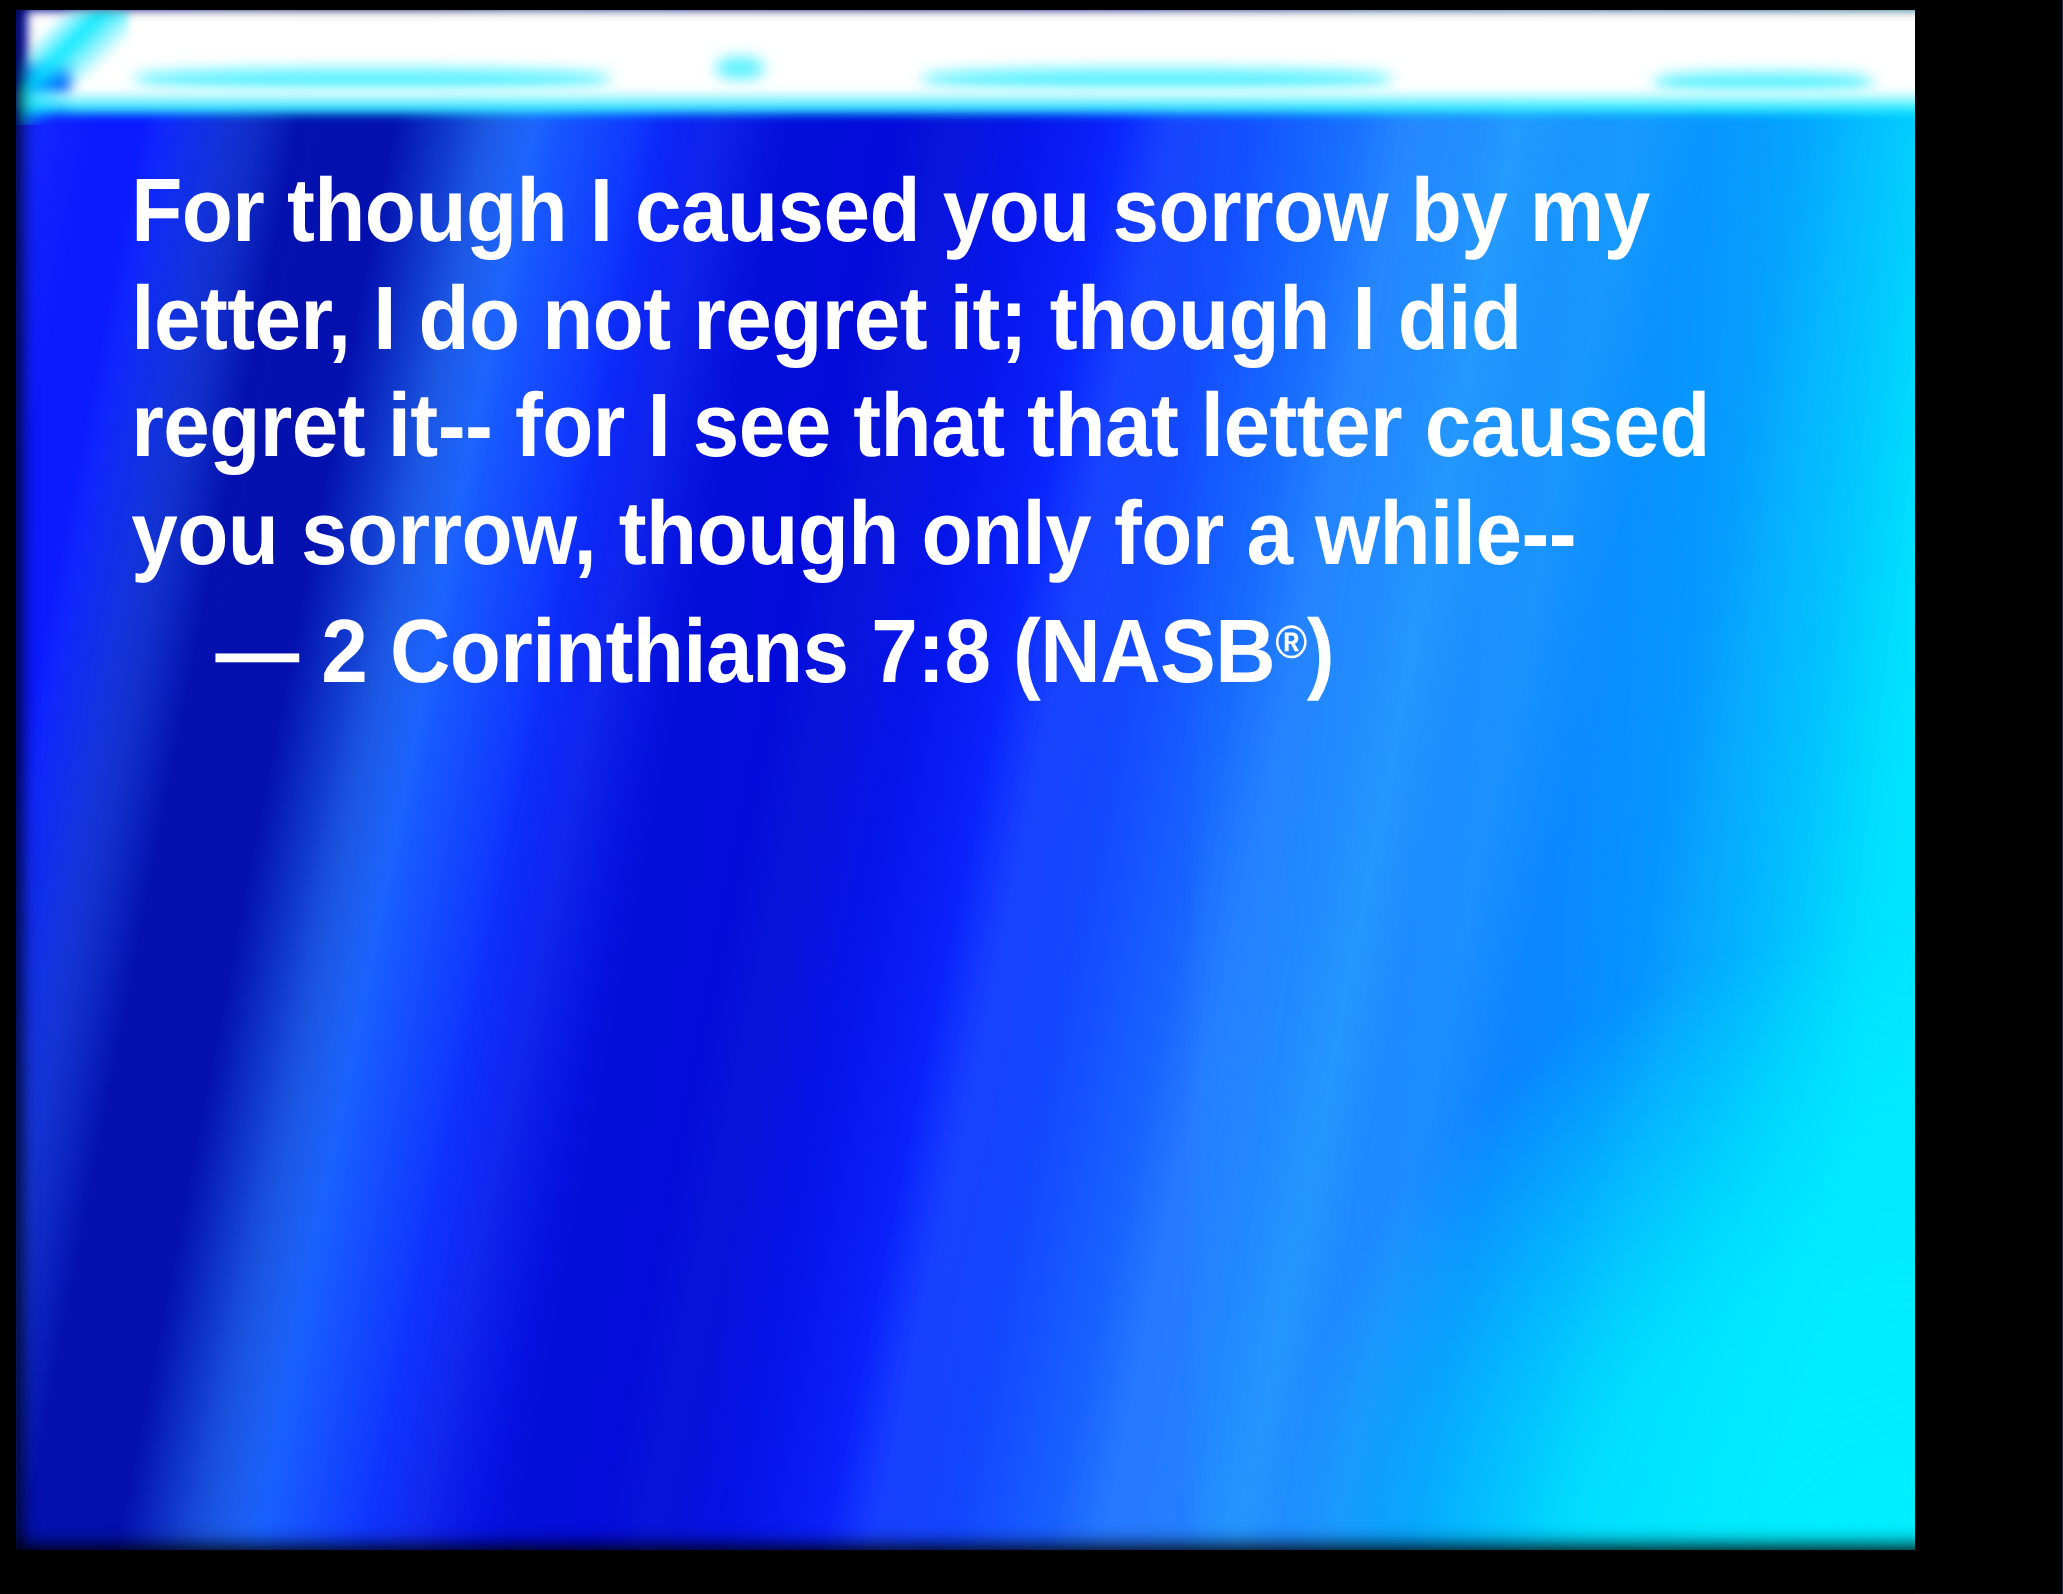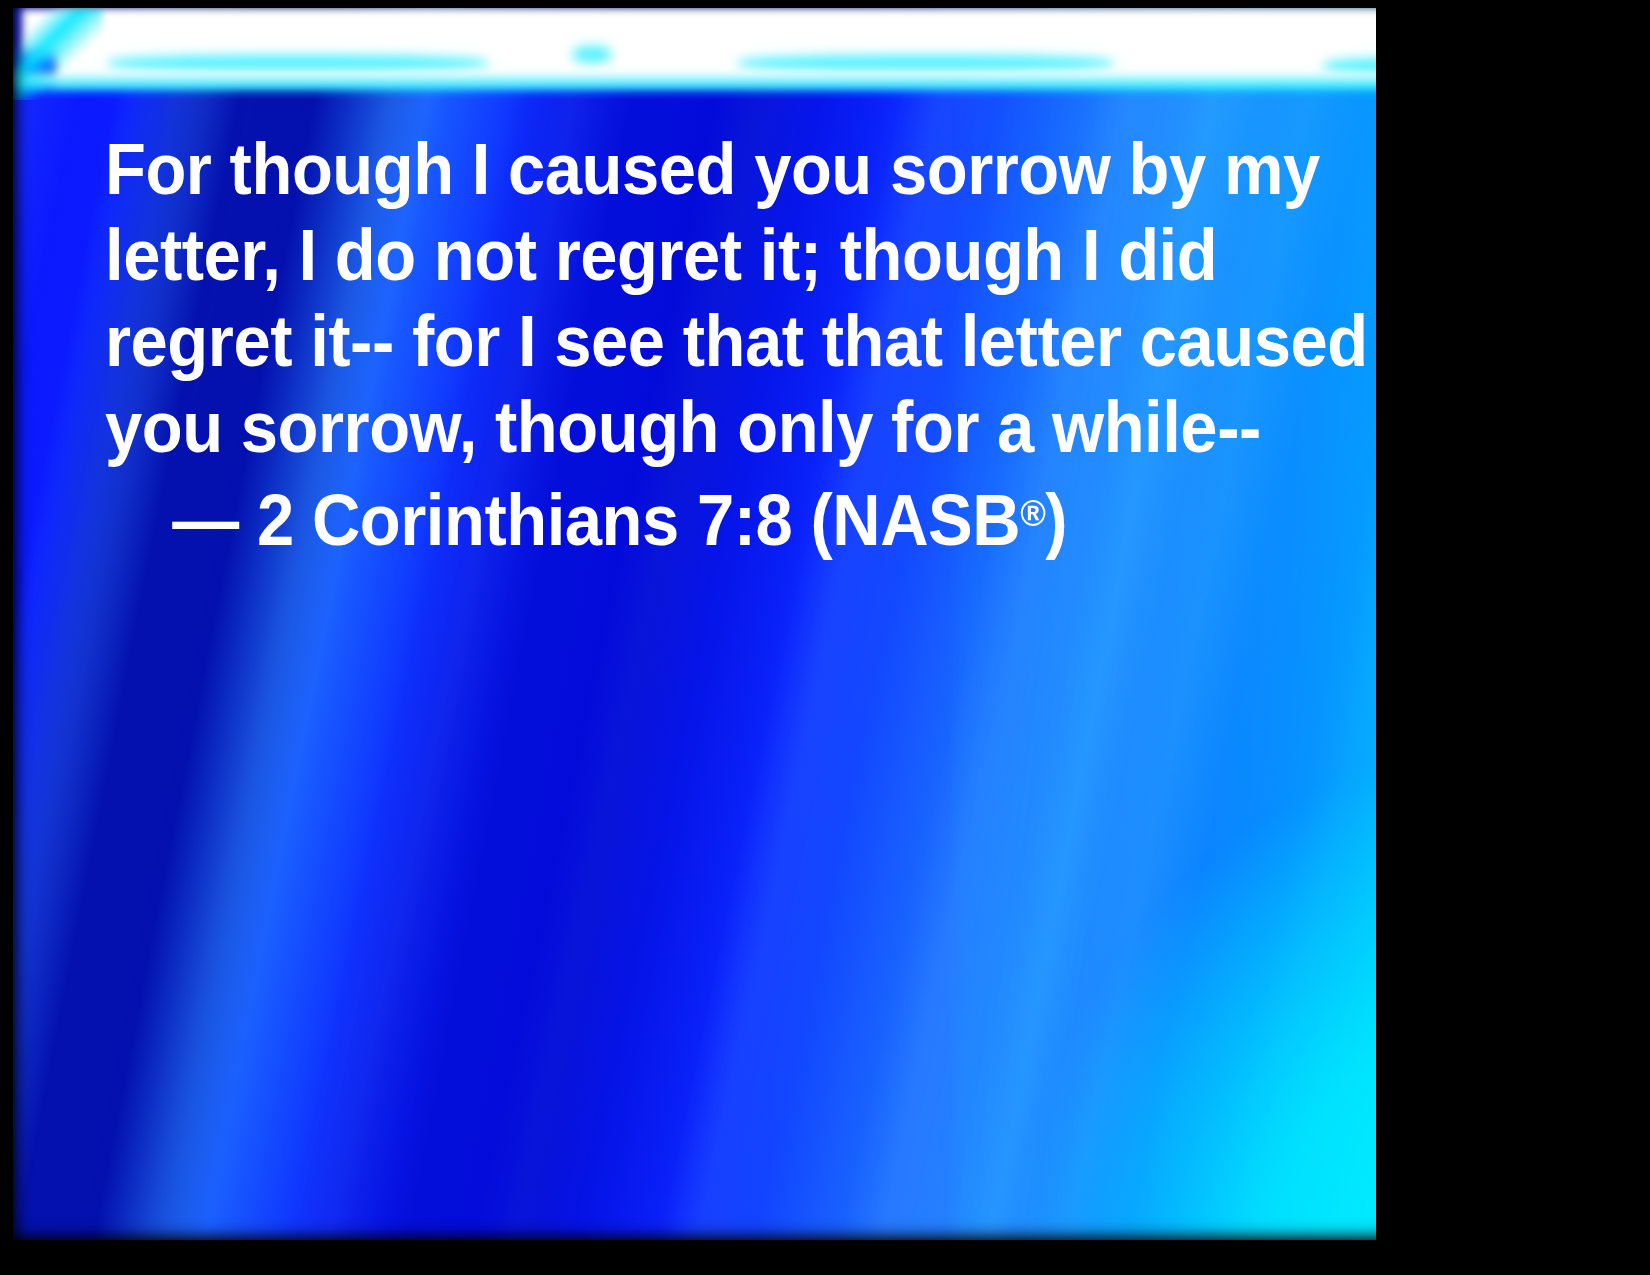--- a/index.html
+++ b/index.html
@@ -11,21 +11,21 @@
   body {
     width: 1650px;
     height: 1275px;
     overflow: hidden;
     font-family: "Liberation Sans", "DejaVu Sans", sans-serif;
   }
 
   
   #slide {
     position: relative;
-    width: 1376px;
+    width: 1532px;
     height: 1275px;
     background: #000000;
     overflow: hidden;
     text-decoration: underline;
   }
 
   
   #canvas {
     position: absolute;
     left: 13px;

